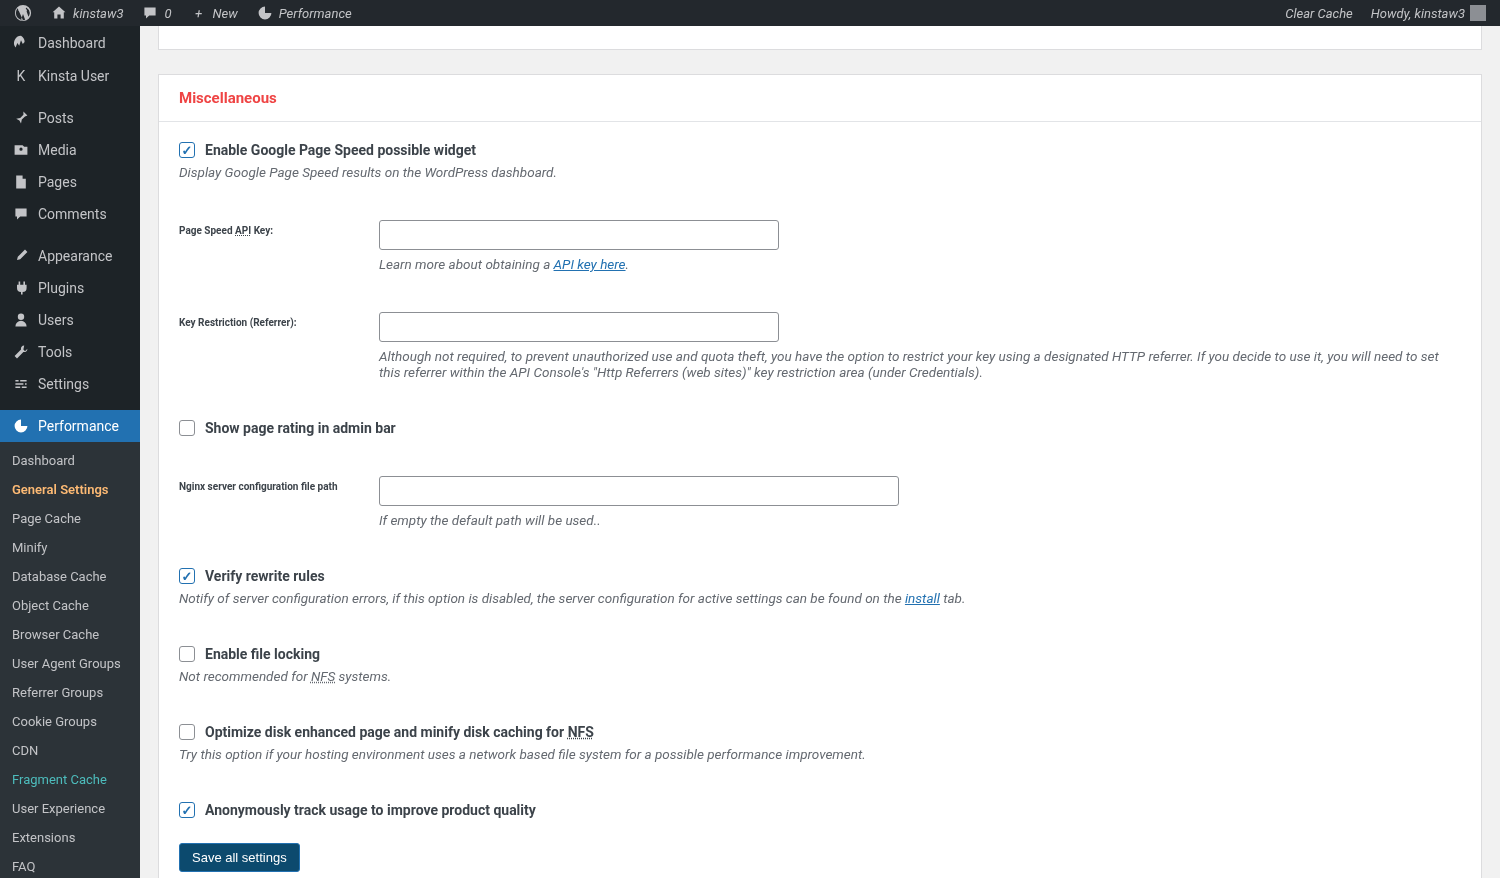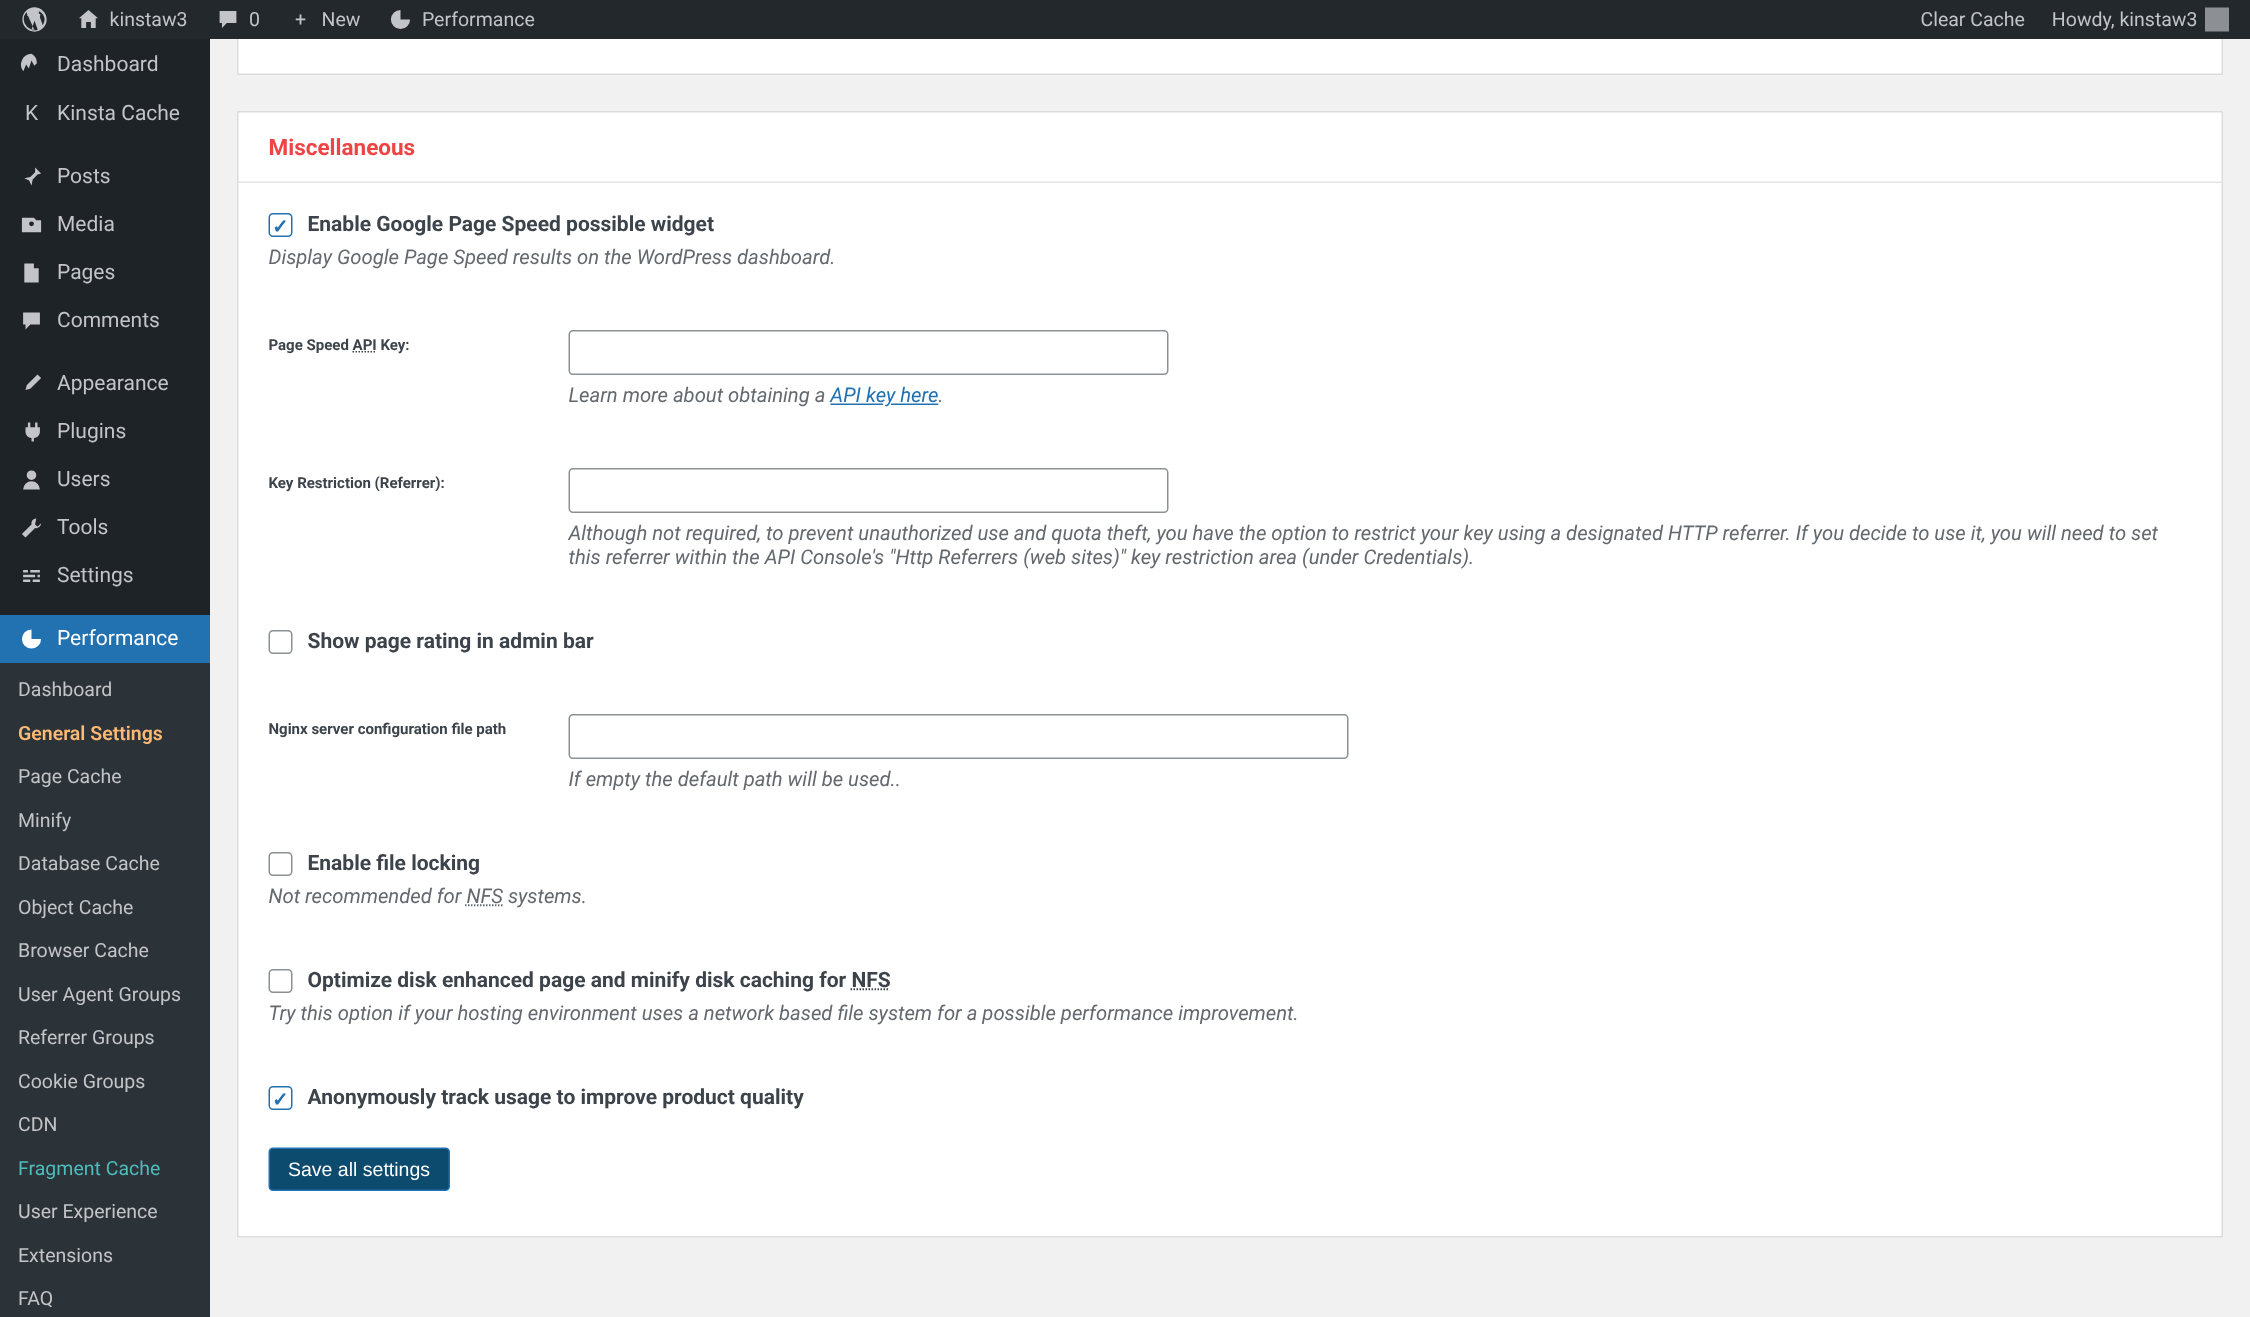--- a/index.html
+++ b/index.html
@@ -1,19 +1,19 @@
 <!DOCTYPE html>
 <html><head>
 <meta charset="utf-8">
 <style>
 * { margin: 0; padding: 0; box-sizing: border-box; }
 body { font-family: -apple-system, BlinkMacSystemFont, "Segoe UI", Roboto, sans-serif; font-size: 13px; background: #f1f1f1; color: #3c434a; }
 
 
-.admin-bar { background: #23282d; height: 26px; display: flex; align-items: flex-start; justify-content: space-between; padding: 0 8px; color: #a7aaad; font-size: 13px; }
+.admin-bar { background: #23282d; height: 26px; display: flex; align-items: flex-start; justify-content: space-between; padding: 0 8px; color: #a7aaad; font-size: 13px; font-style: italic; }
 .admin-bar-left, .admin-bar-right { display: flex; align-items: center; gap: 6px; }
 .admin-bar-item { display: flex; align-items: center; gap: 5px; padding: 0 6px; height: 26px; cursor: pointer; color: #c3c4c7; }
 .ab-icon { display: inline-flex; align-items: center; justify-content: center; width: 18px; height: 18px; }
 .ab-avatar { width: 16px; height: 16px; background: #8c8f94; display: inline-block; }
 
 
 .wrap { display: flex; min-height: calc(100vh - 26px); }
 .sidebar { width: 140px; background: #1d2327; color: #c3c4c7; flex-shrink: 0; }
 .side-item { display: flex; align-items: center; gap: 8px; padding: 8px 12px; cursor: pointer; font-size: 14px; color: #c3c4c7; }
 .side-item.sep { margin-top: 10px; }
@@ -108,21 +108,21 @@
     <div class="side-item">
         <span class="side-icon">
           <svg width="18" height="18" viewBox="0 0 20 20" fill="currentColor">
             <path d="M10 2a8 8 0 00-6 13l2-5 2 3 2-6 2 4 2-2a8 8 0 00-4-7z"></path>
           </svg>
         </span>
         <span>Dashboard</span>
       </div>
     <div class="side-item">
         <span class="side-icon">K</span>
-        <span>Kinsta Cache</span>
+        <span>Kinsta User</span>
       </div>
     <div class="side-item sep">
         <span class="side-icon">
           <svg width="16" height="16" viewBox="0 0 20 20" fill="currentColor">
             <path d="M13 2l5 5-3 1-4 4-1 5-2-4-5 5 5-5-4-2 5-1 4-4z"></path>
           </svg>
         </span>
         <span>Posts</span>
       </div>
     <div class="side-item">
@@ -261,20 +261,27 @@
         <div class="field">
           <div class="row">
             <div class="row-label">Nginx server configuration file path</div>
             <div class="row-ctl">
               <input type="text" class="text-input wide" style="">
               <div class="desc">If empty the default path will be used..</div>
             </div>
           </div>
         </div>
 
+        <div class="field">
+          <label class="check-row">
+            <input type="checkbox" class="checkbox" checked="" style="">
+            <span class="check-label">Verify rewrite rules</span>
+          </label>
+          <div class="desc"><span>Notify of server configuration errors, if this option is disabled, the server configuration for active settings can be found on the </span><a href="#">install</a><span> tab.</span></div>
+        </div>
 
         <div class="field">
           <label class="check-row">
             <input type="checkbox" class="checkbox" style="">
             <span class="check-label">Enable file locking</span>
           </label>
           <div class="desc"><span>Not recommended for </span><span class="abbr">NFS</span><span> systems.</span></div>
         </div>
 
         <div class="field">

